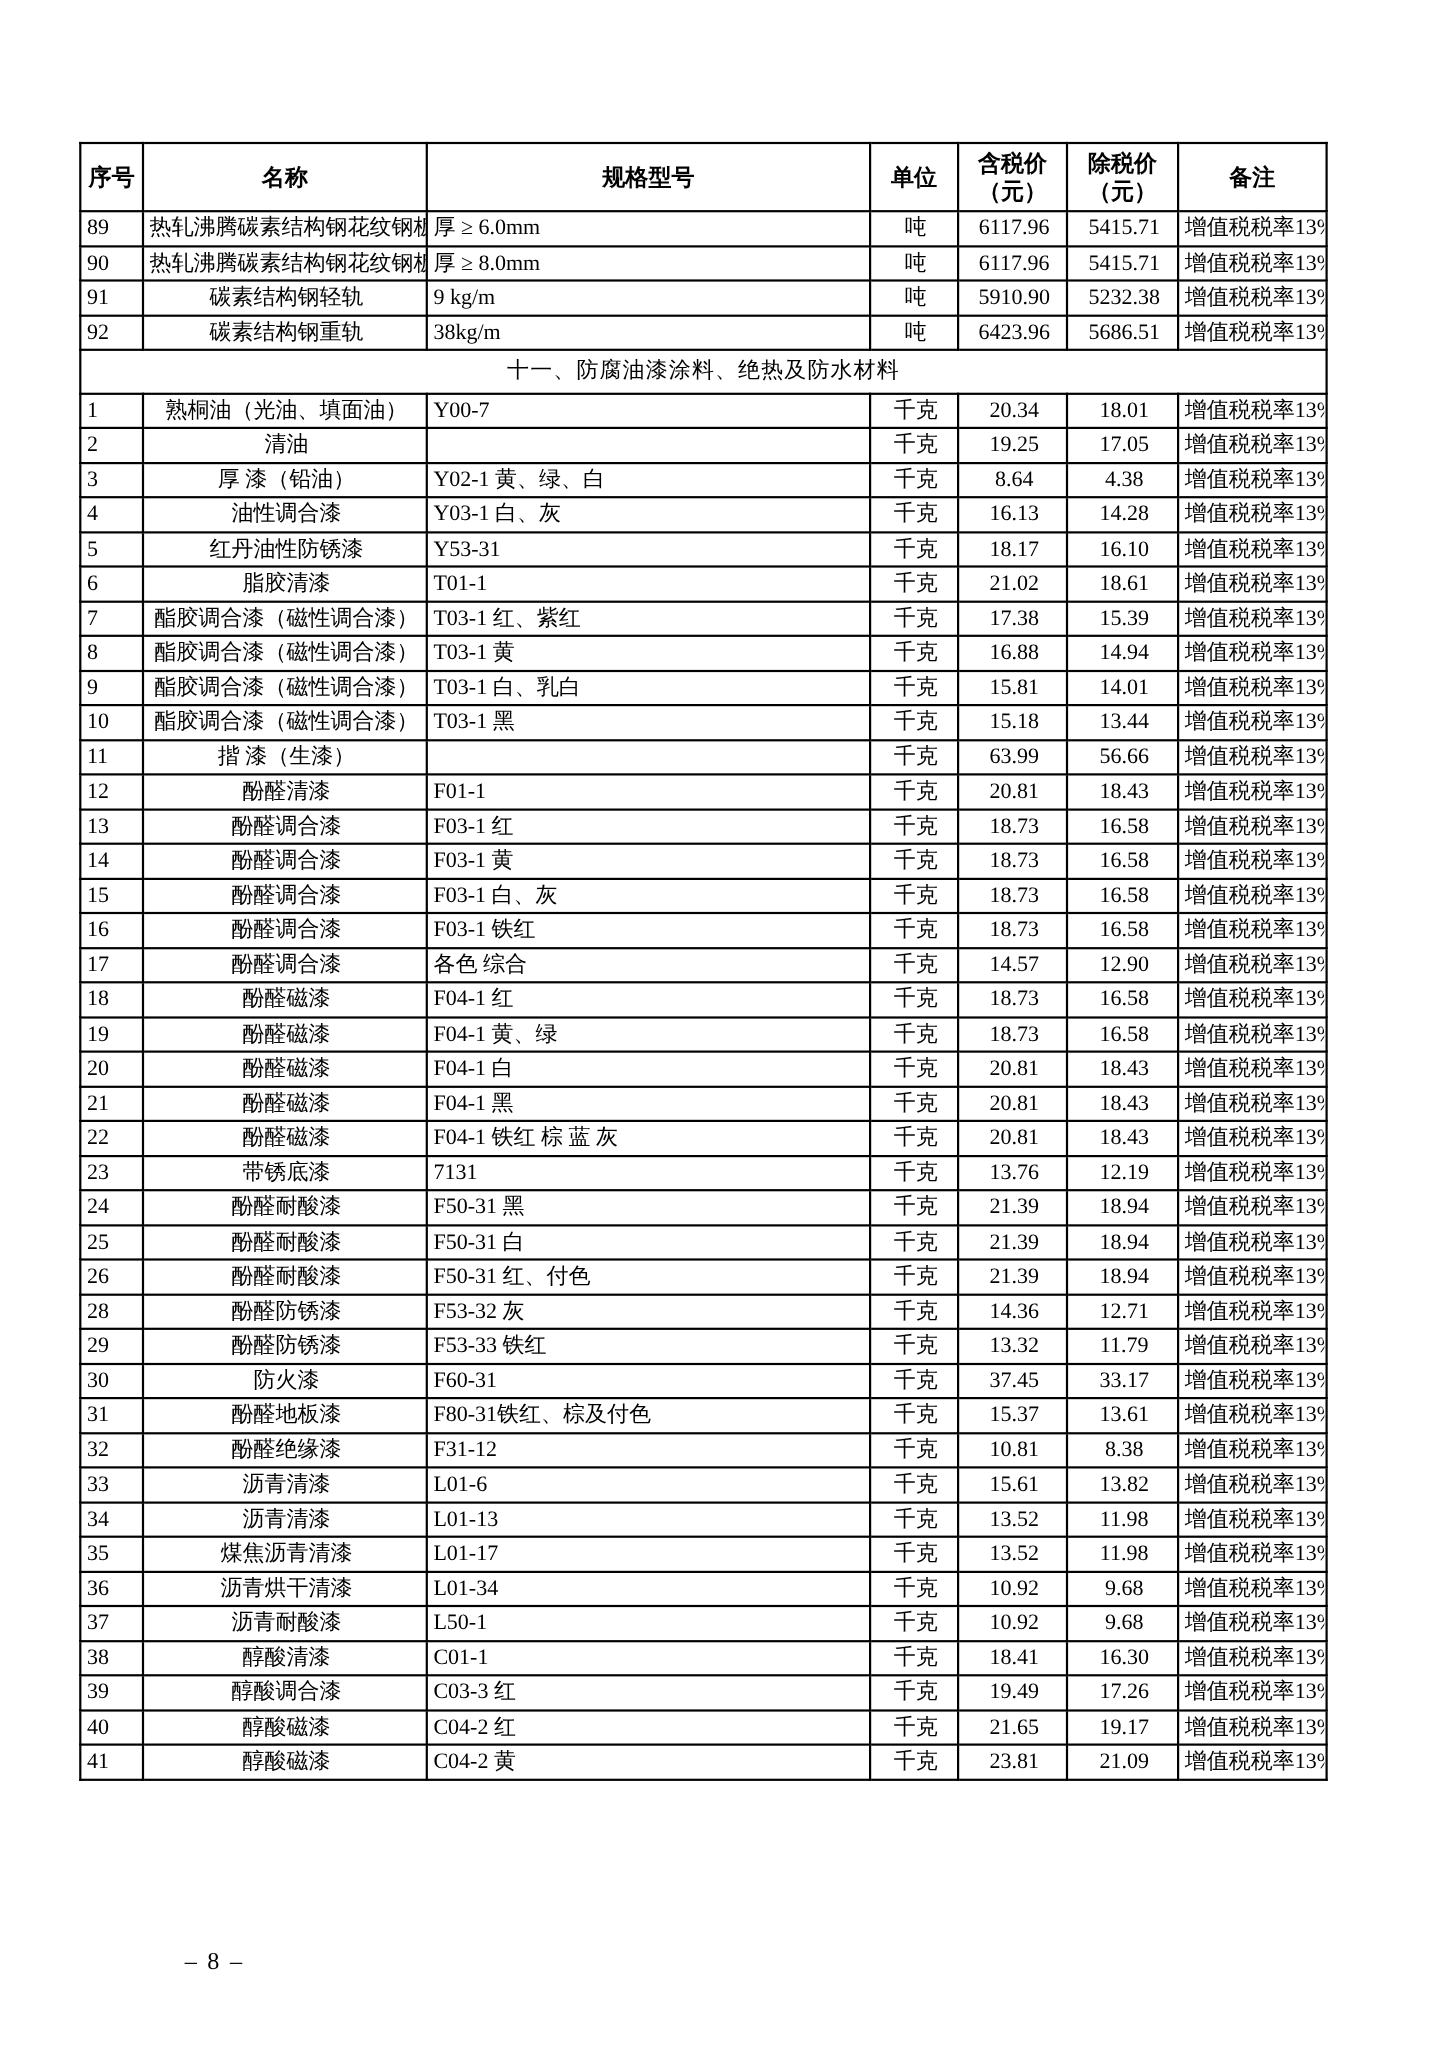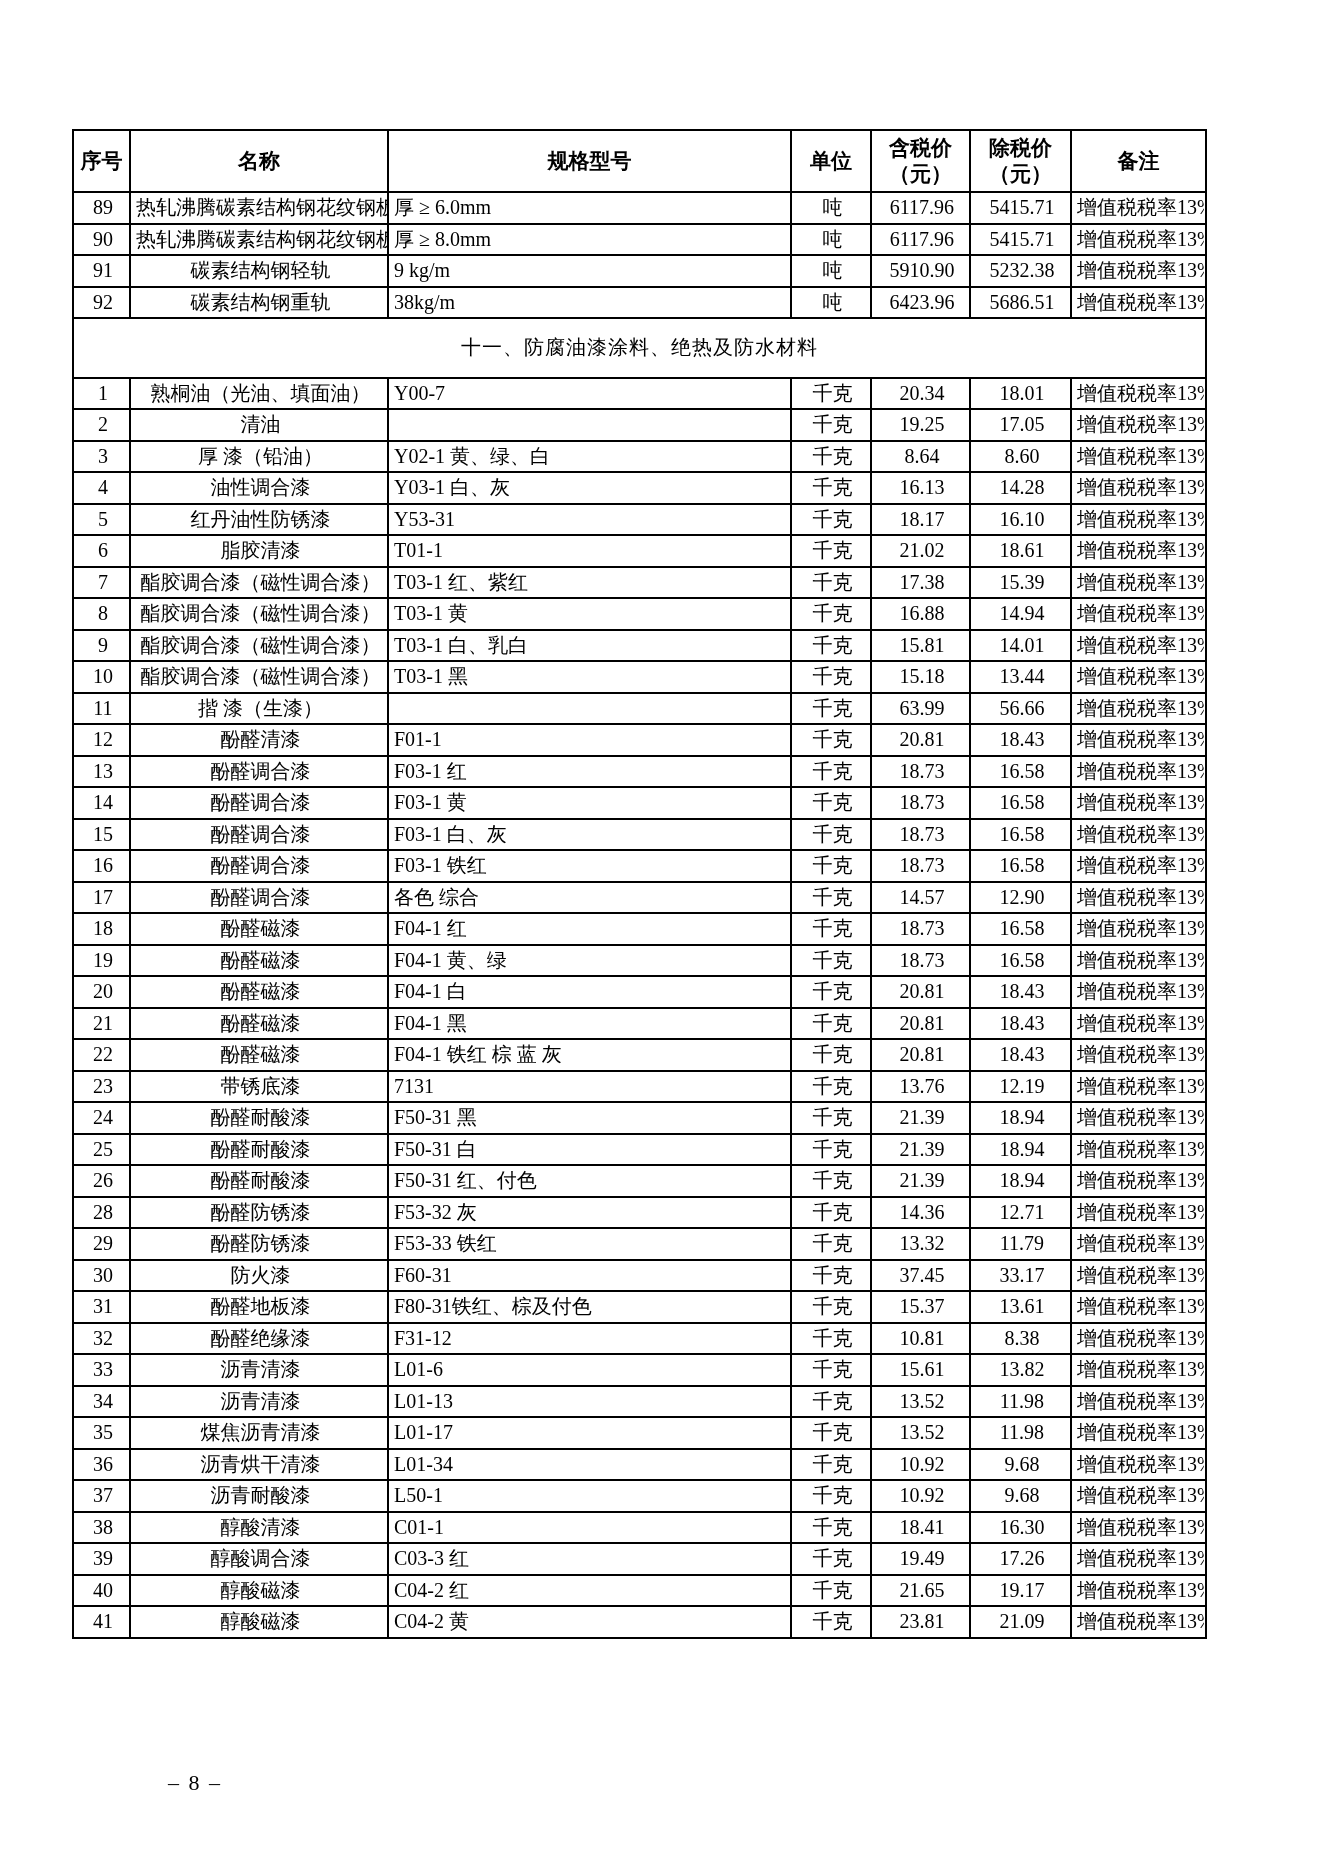--- a/index.html
+++ b/index.html
@@ -31,31 +31,31 @@
     line-height:1.25;
     padding:0 2px;
   }
   .price-table tbody td {
     height:29.5px;
     font-size:20px;
     padding:0 2px 0 5px;
     line-height:1.05;
     white-space:nowrap;
   }
-  td.cell-seq   { text-align:center; padding:0; font-size:19px; }
+  td.cell-seq   { padding:0; font-size:19px; }
   td.cell-name  { text-align:center;  font-size:19px; }
   td.cell-spec  { text-align:left;  font-size:19px; }
   td.cell-unit  { text-align:center; padding:0; font-size:19px; }
   td.cell-price { text-align:center; padding:0; font-size:20px; }
   td.cell-remark{ text-align:left; font-size:15px; padding:0 1px 0 4px;border-radius:15px; }
   tr.section-row td {
     text-align:center;
     font-size:20px;
     letter-spacing:1px;
-    padding:14px;
+    padding:4px;
   }
   .page-number {
     position:absolute;
     left:130px; top:1770px;
     width:130px;
     text-align:center;
     font-size:22px;
     letter-spacing:2px;
   }
 </style>
@@ -143,21 +143,21 @@
           <td class="cell-price">19.25</td>
           <td class="cell-price">17.05</td>
           <td class="cell-remark">增值税税率13%</td>
         </tr>
         <tr>
           <td class="cell-seq">3</td>
           <td class="cell-name">厚 漆（铅油）</td>
           <td class="cell-spec">Y02-1 黄、绿、白</td>
           <td class="cell-unit">千克</td>
           <td class="cell-price">8.64</td>
-          <td class="cell-price">8.60</td>
+          <td class="cell-price">4.38</td>
           <td class="cell-remark">增值税税率13%</td>
         </tr>
         <tr>
           <td class="cell-seq">4</td>
           <td class="cell-name">油性调合漆</td>
           <td class="cell-spec">Y03-1 白、灰</td>
           <td class="cell-unit">千克</td>
           <td class="cell-price">16.13</td>
           <td class="cell-price">14.28</td>
           <td class="cell-remark">增值税税率13%</td>

